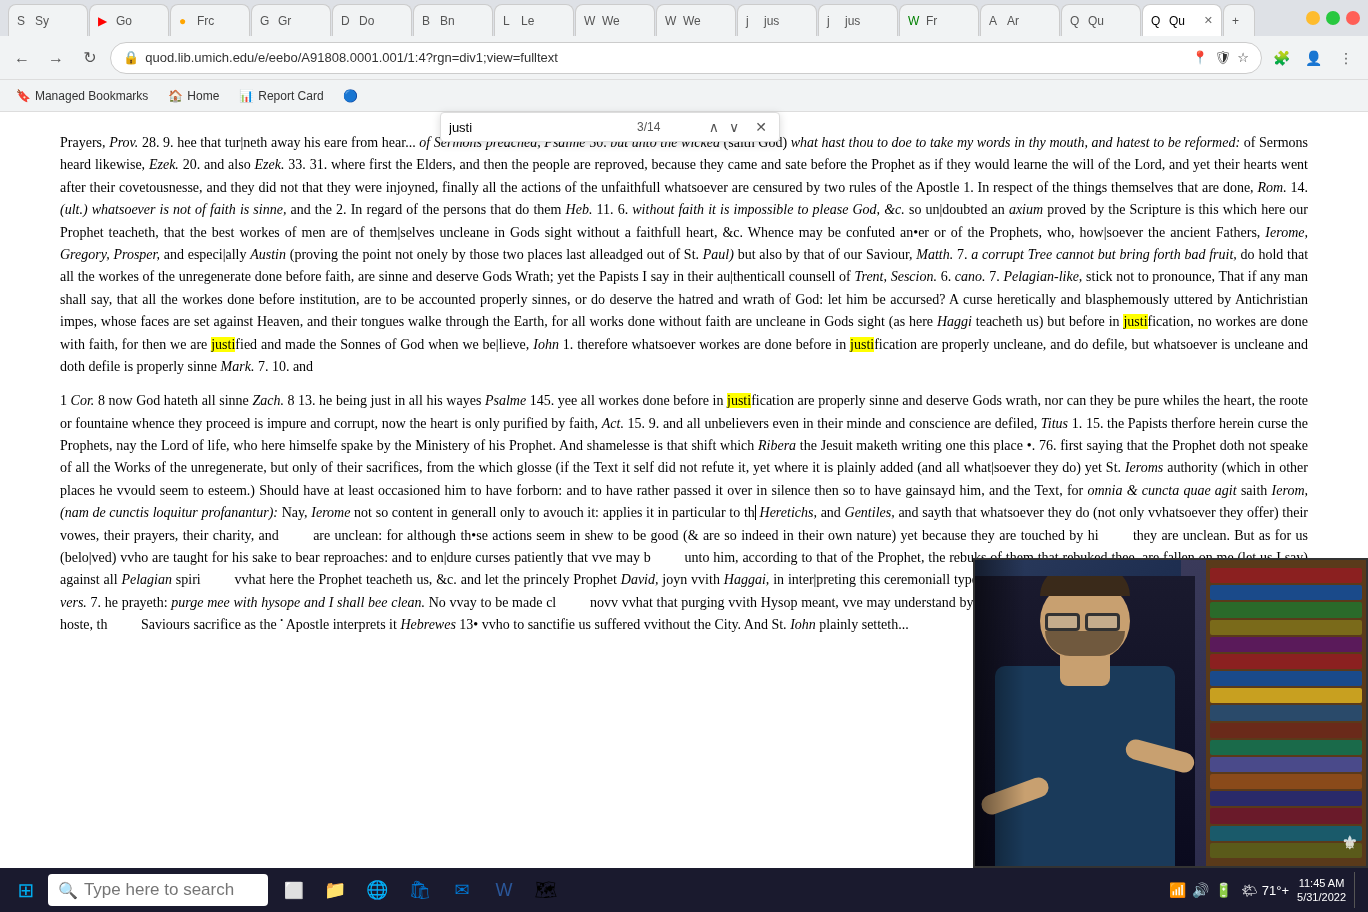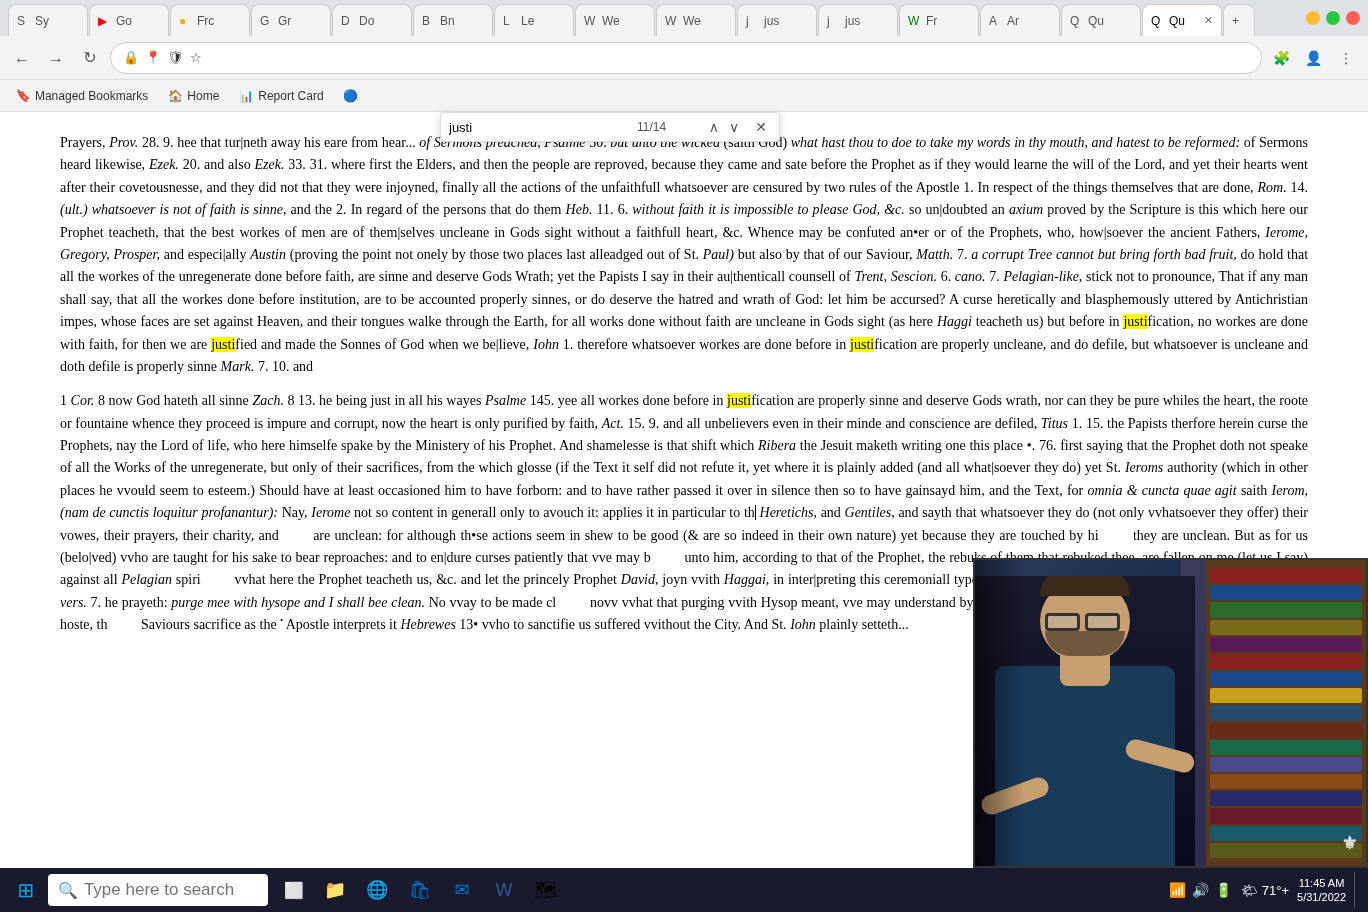--- a/index.html
+++ b/index.html
@@ -205,20 +205,21 @@
       <button class="win-btn win-close"></button>
     </div>
   </div>
 
   <div class="nav-bar">
     <button class="nav-btn">←</button>
     <button class="nav-btn">→</button>
     <button class="nav-btn">↻</button>
     <div class="address-bar">
       <span>🔒</span>
+      <span class="address-text">quod.lib.umich.edu/e/eebo/A91808.0001.001/1:4?rgn=div1;view=fulltext</span>
       <span>📍</span>
       <span>🛡</span>
       <span>☆</span>
     </div>
     <div class="nav-icons">
       <div class="nav-icon">🧩</div>
       <div class="nav-icon">👤</div>
       <div class="nav-icon">⋮</div>
     </div>
   </div>
@@ -237,21 +238,21 @@
       <span>Report Card</span>
     </div>
     <div class="bookmark-item">
       <span>🔵</span>
     </div>
   </div>
 </div>
 
 <div class="search-bar-container">
   <input class="search-input-field" value="justi" style="">
-  <span class="search-count">11/14</span>
+  <span class="search-count">3/14</span>
   <div class="search-nav-btns">
     <button class="search-nav-btn">∧</button>
     <button class="search-nav-btn">∨</button>
   </div>
   <button class="search-close-btn">✕</button>
 </div>
 
 <div class="content-area" style="position:relative;">
 
   <p>

